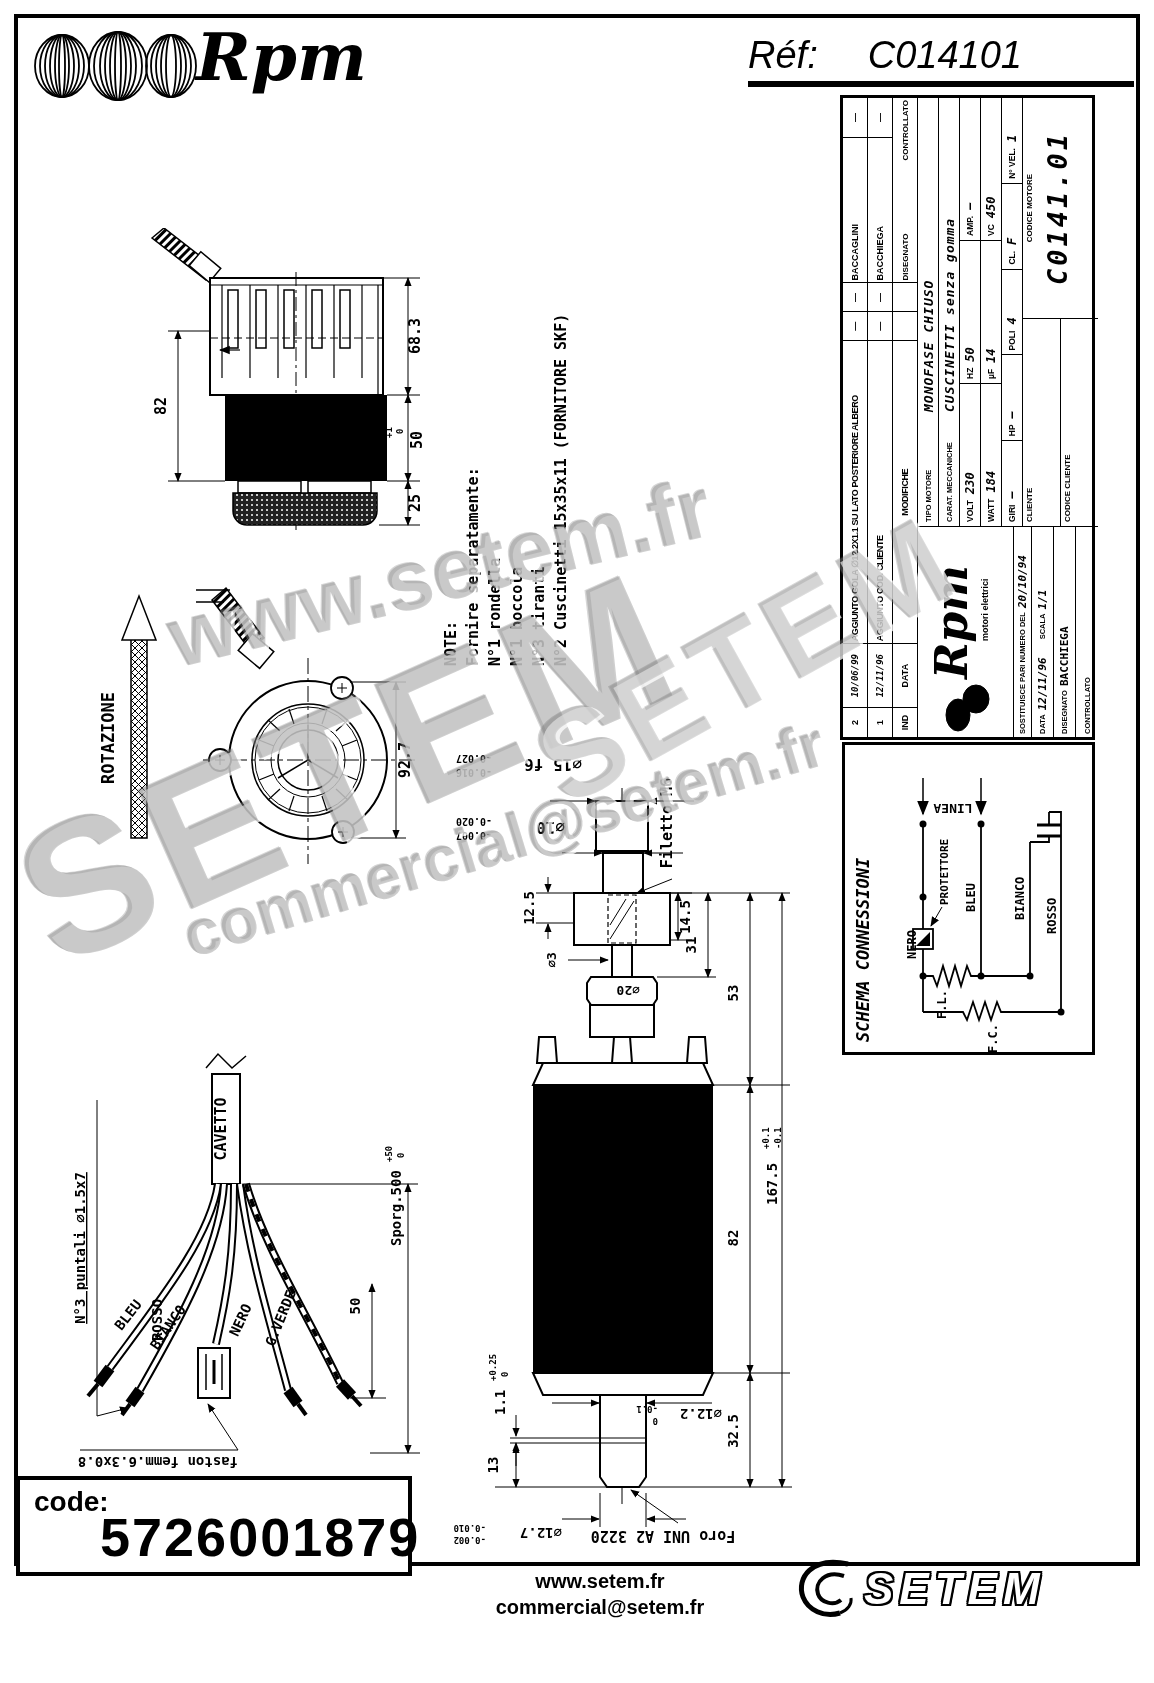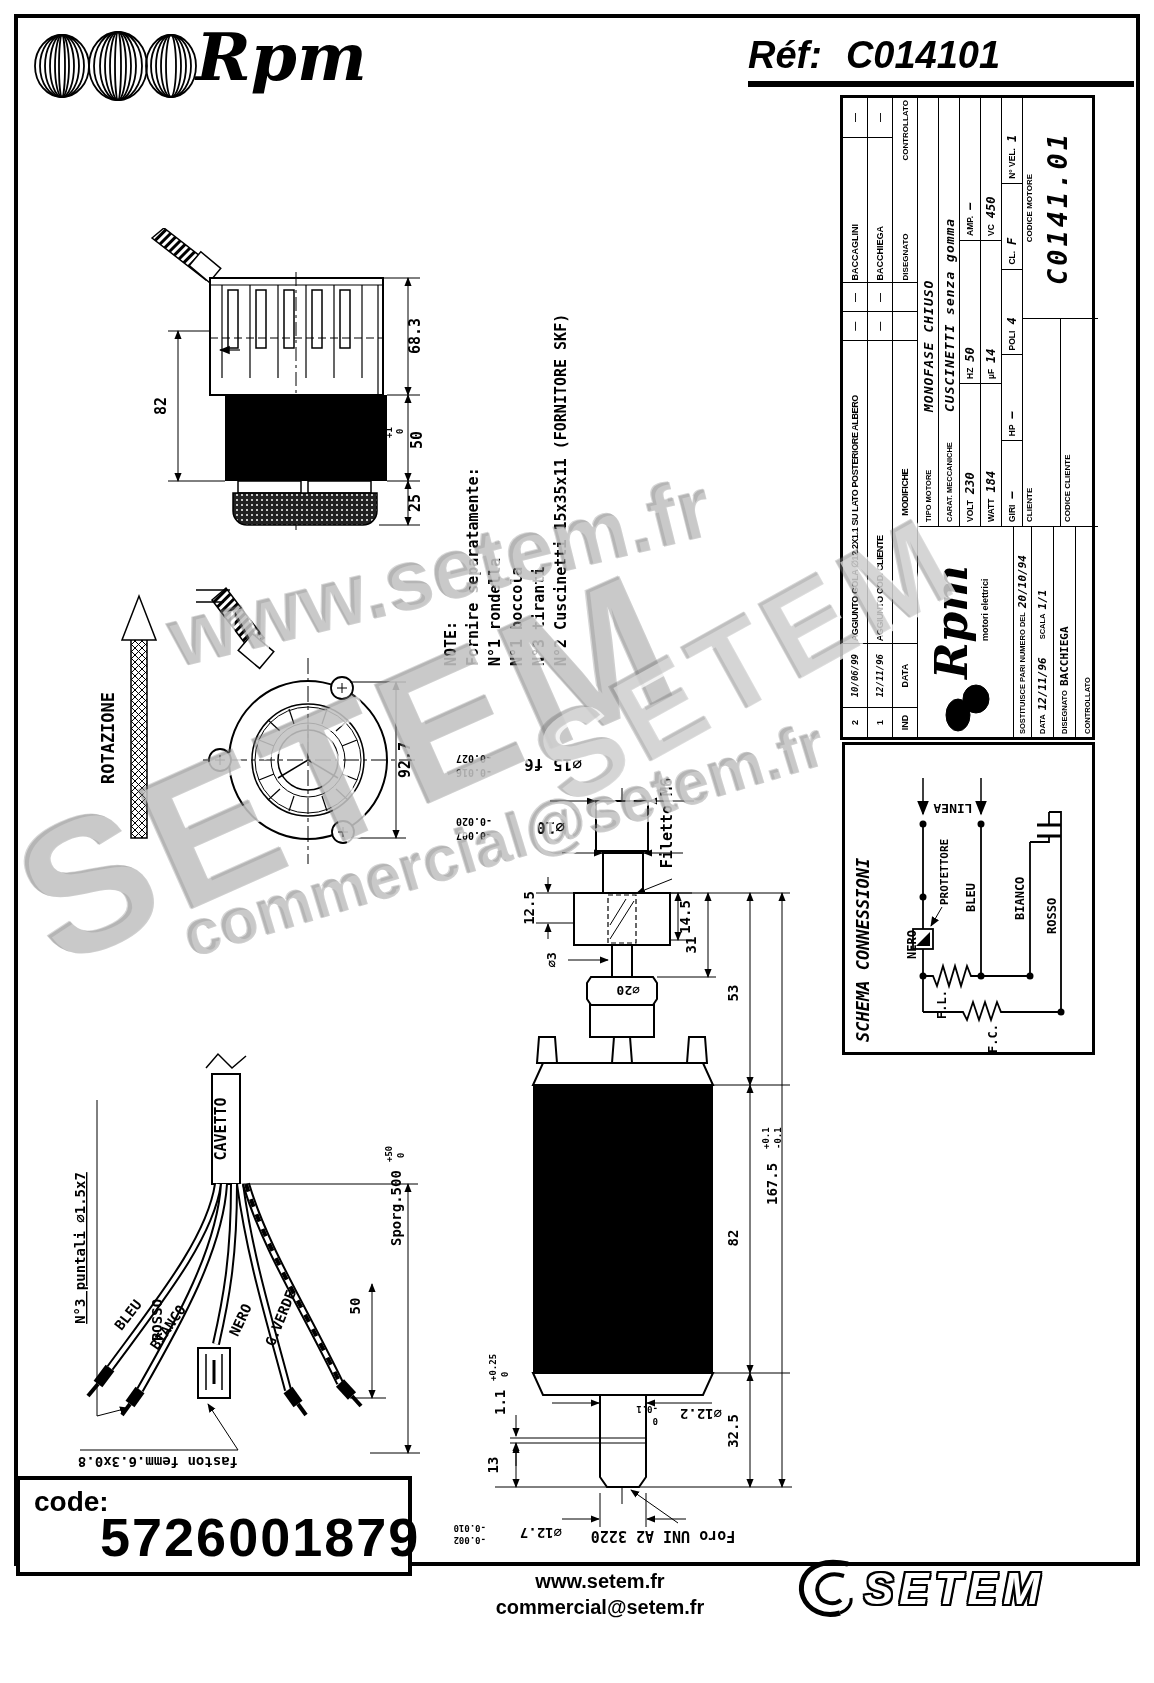--- a/index.html
+++ b/index.html
@@ -3,21 +3,21 @@
 <meta charset="utf-8">
 <style>
   html,body{margin:0;padding:0;background:#888;}
   #page{position:relative;width:1154px;height:1683px;background:#fff;overflow:hidden;
         font-family:"DejaVu Sans Mono",monospace;color:#000;}
   .abs{position:absolute;}
   #frame{left:14px;top:14px;width:1118px;height:1544px;border:4px solid #000;}
   
   #logo-rpm-text{left:196px;top:18px;font-family:"DejaVu Serif",serif;font-style:italic;font-weight:bold;font-size:66px;}
   #ref-block{left:748px;top:34px;width:386px;border-bottom:6px solid #000;padding-bottom:4px;
-             font-family:"Liberation Sans",sans-serif;font-style:italic;font-weight:bold;font-size:38px;display:flex;gap:24px;}
+             font-family:"Liberation Sans",sans-serif;font-style:italic;font-weight:normal;font-size:38px;display:flex;gap:50px;}
   
   #tb-wrap{left:840px;top:95px;width:255px;height:645px;}
   #tb{width:645px;height:255px;transform:translateY(645px) rotate(-90deg);transform-origin:0 0;
       border:3px solid #000;box-sizing:border-box;background:#fff;font-family:"Liberation Sans",sans-serif;}
   .tbrow{display:flex;height:25px;border-bottom:1px solid #000;box-sizing:border-box;}
   .tbc{border-right:1px solid #000;box-sizing:border-box;font-size:9px;font-weight:bold;
        display:flex;align-items:center;padding:0 2px;overflow:hidden;white-space:nowrap;}
   .tc-ind{width:30px;justify-content:center;}
   .tc-date{width:64px;justify-content:center;font-style:italic;font-family:"DejaVu Sans Mono",monospace;}
   .tc-desc{width:304px;letter-spacing:-0.4px;}

